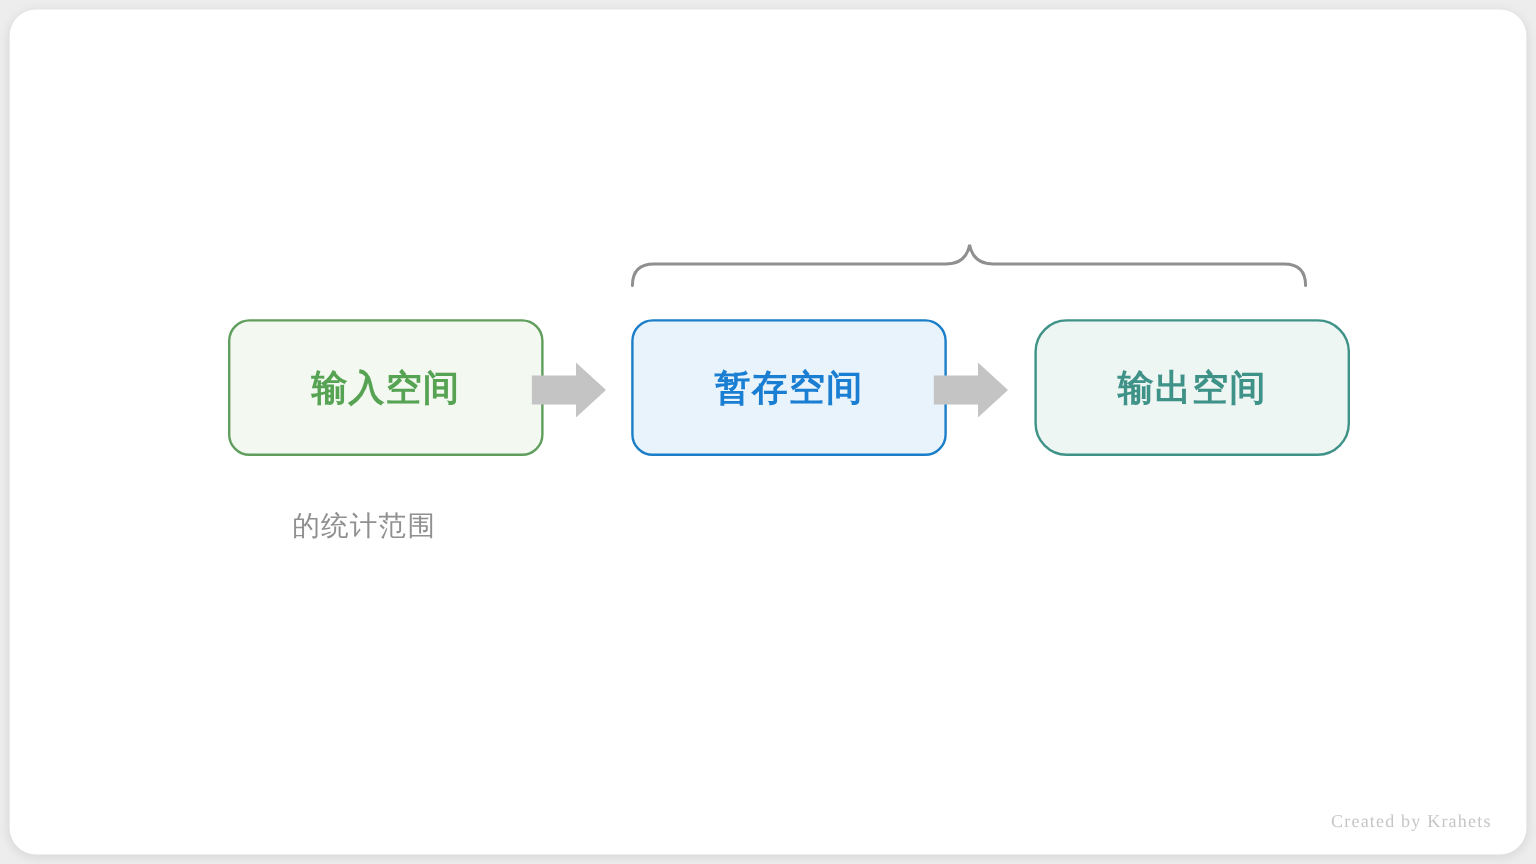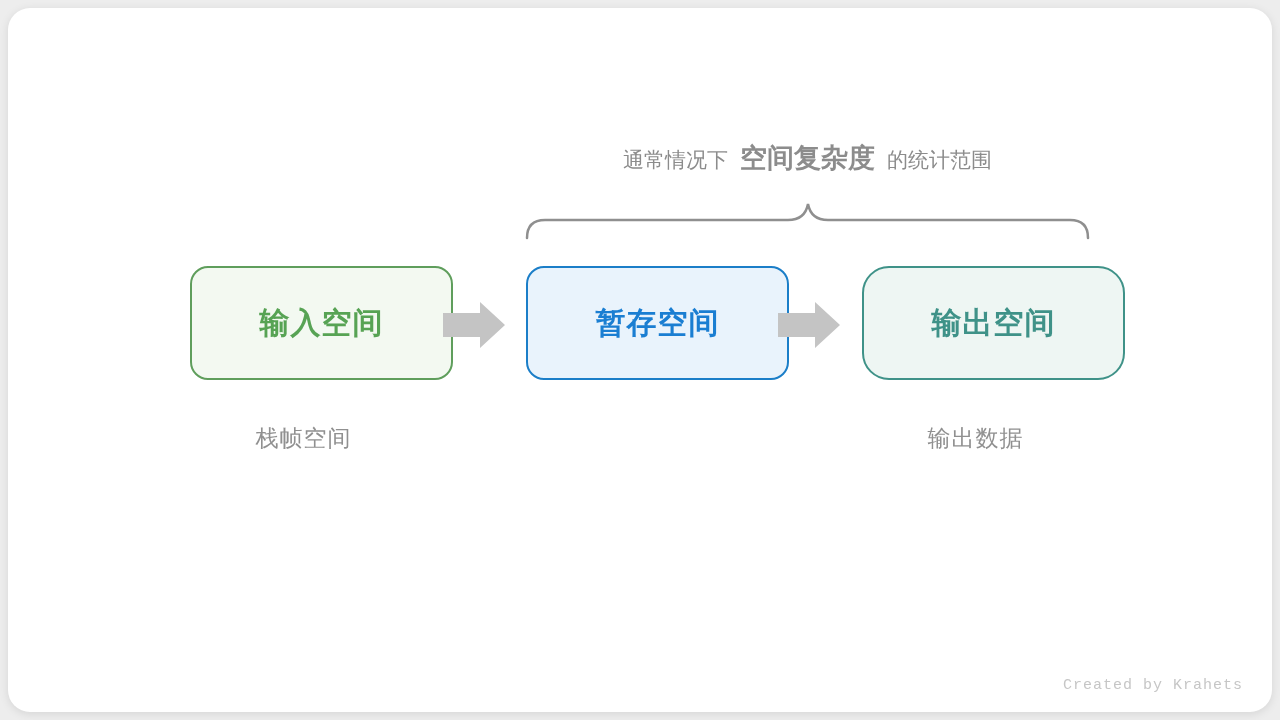--- a/index.html
+++ b/index.html
@@ -92,37 +92,32 @@
     letter-spacing: 1px;
   }
   .subcol.c0 { left: 190px; }
   .subcol.c1 { left: 526px; }
   .subcol.c2 { left: 862px; }
   
   .credit {
     position: absolute;
     right: 37px;
     bottom: 26px;
-    font-family: Liberation Mono, monospace;
+    font-family: Liberation Serif, serif;
     font-size: 15px;
     letter-spacing: 1px;
     margin-left: 16px;
   }
 </style>
 </head>
 <body>
 
 <div class="stage">
   <div class="card"></div>
 
-  <div class="annotation" style="color: rgb(140, 140, 140);">
-    <span class="reg">通常情况下</span>
-    <span class="emph">空间复杂度</span>
-    <span class="reg">的统计范围</span>
-  </div>
 
   <svg class="brace" viewBox="0 0 565 42">
     <path d="M 2 38 Q 2 20 20 20 L 263 20 Q 280 20 283 4 Q 286 20 303 20 L 545 20 Q 563 20 563 38" fill="none" stroke-width="2.5" stroke-linecap="round" stroke="#8f8f8f"></path>
   </svg>
 
   <div class="node n0" style="color: rgb(87, 163, 84); border-color: rgb(95, 158, 92); background: rgb(243, 249, 241);">
     <span>输入空间</span>
   </div>
   <div class="node n1" style="color: rgb(26, 126, 210); border-color: rgb(27, 126, 200); background: rgb(233, 243, 252);">
     <span>暂存空间</span>
@@ -132,20 +127,17 @@
   </div>
 
   <svg class="arrow a0" viewBox="0 0 62 46">
     <polygon points="0,11 37,11 37,0 62,23 37,46 37,35 0,35" fill="#c4c4c4"></polygon>
   </svg>
   <svg class="arrow a1" viewBox="0 0 62 46">
     <polygon points="0,11 37,11 37,0 62,23 37,46 37,35 0,35" fill="#c4c4c4"></polygon>
   </svg>
 
   <div class="subcol c0" style="color: rgb(144, 144, 144);">
-    <div>栈帧空间</div>
-  </div>
-  <div class="subcol c2" style="color: rgb(144, 144, 144);">
-    <div>输出数据</div>
+    <div>的统计范围</div>
   </div>
 
   <div class="credit" style="color: rgb(198, 198, 198);">Created by Krahets</div>
 </div>
 
 </body></html>

